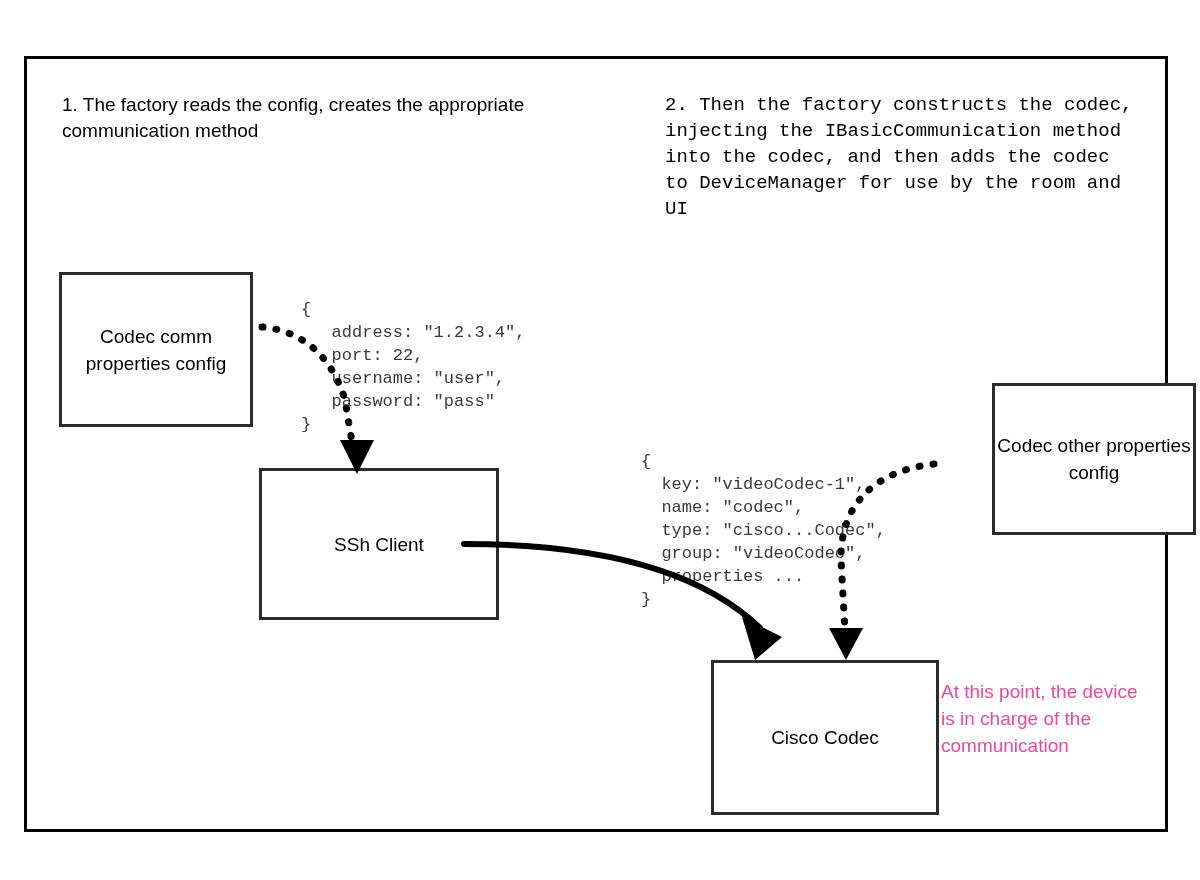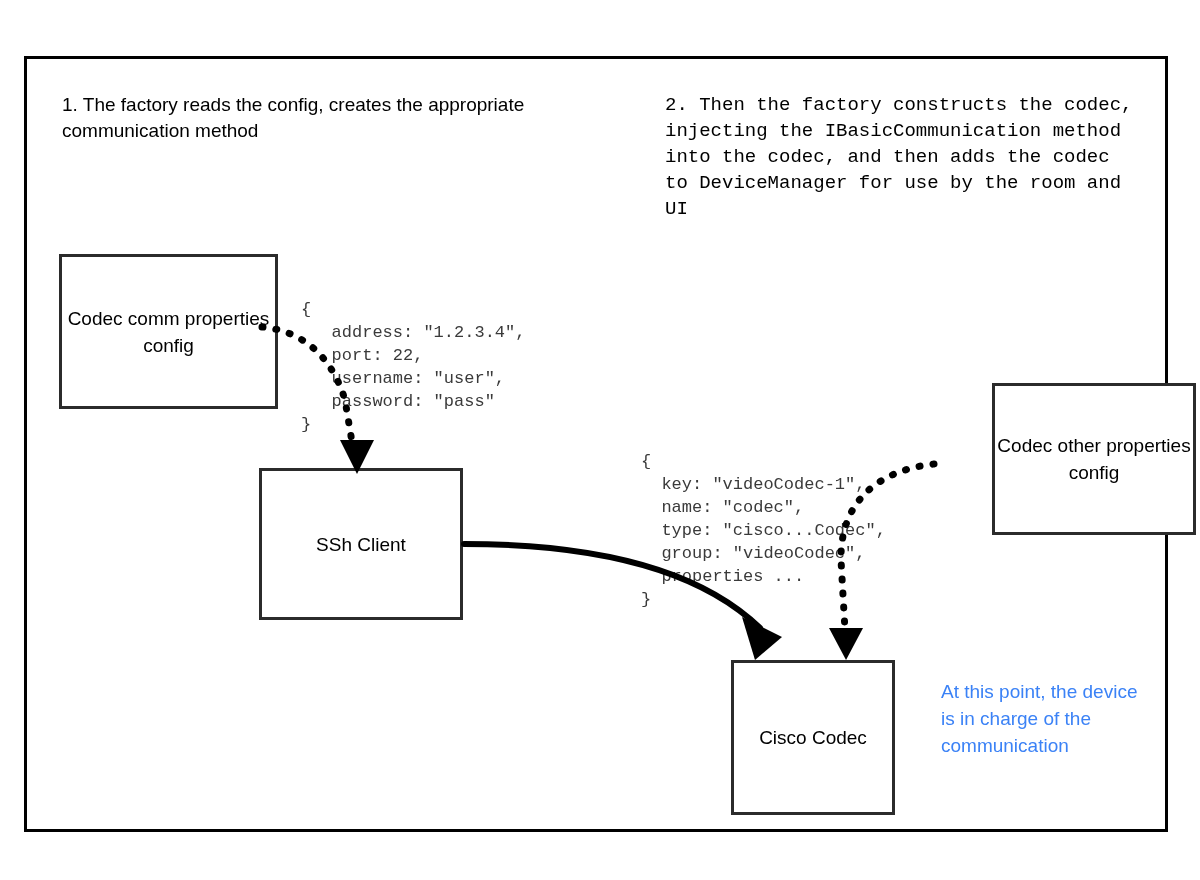--- a/index.html
+++ b/index.html
@@ -47,44 +47,44 @@
     background: #ffffff;
     display: flex;
     align-items: center;
     justify-content: center;
     text-align: center;
     font-size: 19px;
     line-height: 27px;
     color: #000000;
     white-space: pre-line;
   }
-  #box-comm-config { left: 59px;  top: 254px; width: 219px; height: 155px; }
-  #box-ssh-client  { left: 259px; top: 468px; width: 204px; height: 152px; }
+  #box-comm-config { left: 59px;  top: 272px; width: 194px; height: 155px; }
+  #box-ssh-client  { left: 259px; top: 468px; width: 240px; height: 152px; }
   #box-other-config{ left: 992px; top: 383px; width: 204px; height: 152px; }
-  #box-cisco-codec { left: 711px; top: 660px; width: 164px; height: 155px; margin-left: 20px; }
+  #box-cisco-codec { left: 711px; top: 660px; width: 228px; height: 155px; }
 
   .code {
     position: absolute;
     font-family: "Liberation Mono", "DejaVu Sans Mono", monospace;
     font-size: 17px;
     line-height: 23px;
     color: #3a3a3a;
     white-space: pre;
   }
   #code-comm  { left: 301px; top: 298px; }
   #code-other { left: 641px; top: 450px; }
 
   #note-3 {
     position: absolute;
     left: 941px;
     top: 678px;
     width: 200px;
     font-size: 19px;
     line-height: 27px;
-    color: #3b82f6;
+    color: #ec4899;
     white-space: pre-line;
   }
 
   svg#arrows {
     position: absolute;
     left: 0;
     top: 0;
     width: 1200px;
     height: 880px;
     pointer-events: none;

